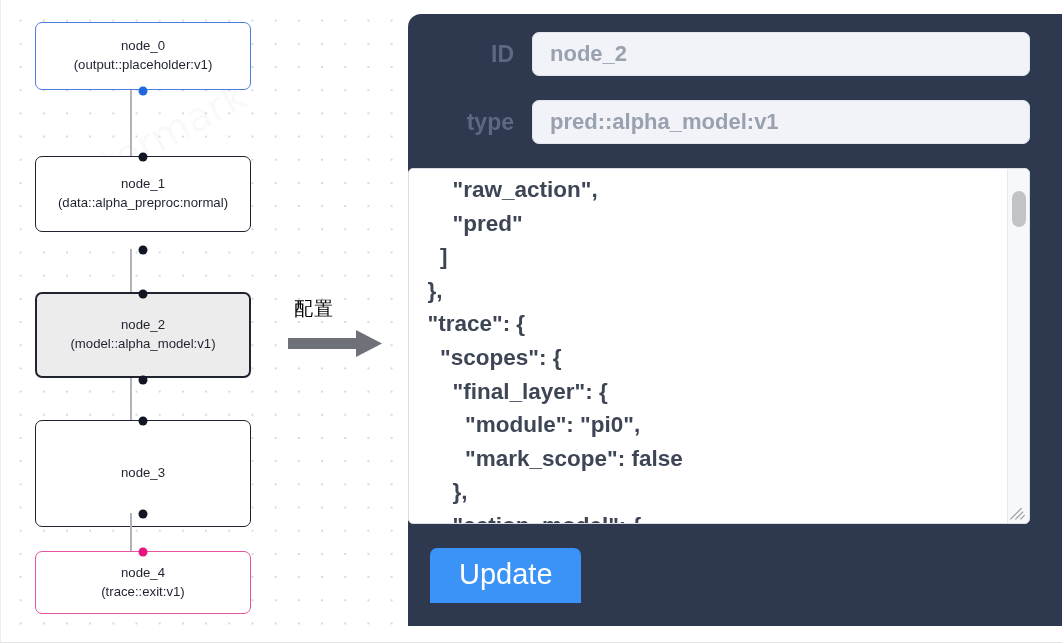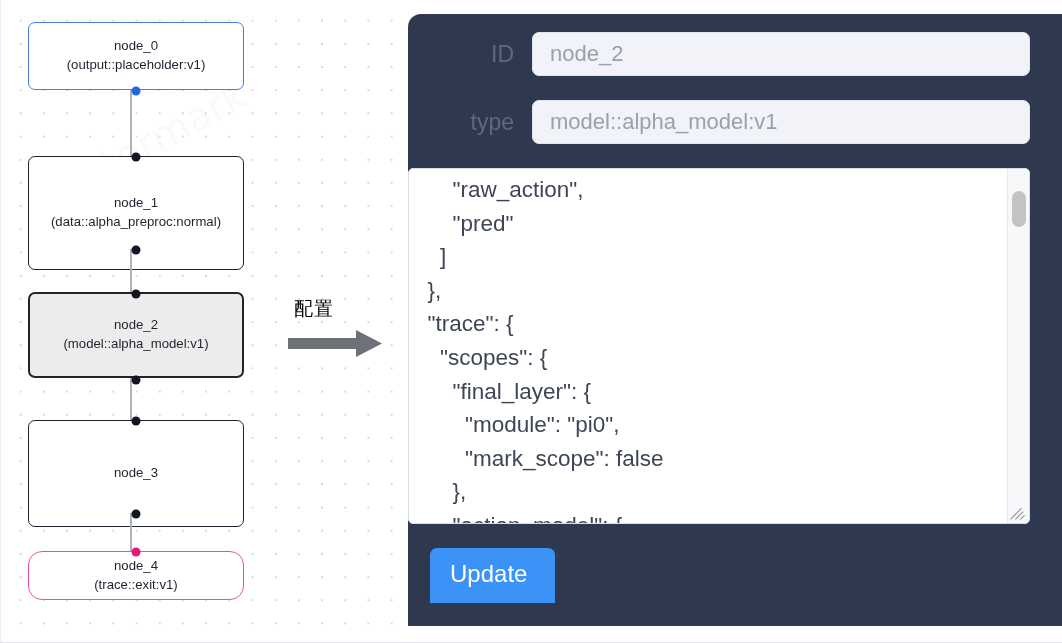--- a/index.html
+++ b/index.html
@@ -50,21 +50,21 @@
 
   
   .flow {
     position: absolute;
     left: 0; top: 0;
     width: 400px;
     height: 643px;
   }
   .node {
     position: absolute;
-    left: 28px;
+    left: 35px;
     width: 216px;
     box-sizing: border-box;
     background: #ffffff;
     border: 1.6px solid #1f2330;
     border-radius: 7px;
     display: flex;
     flex-direction: column;
     align-items: center;
     justify-content: center;
     color: #1f2330;
@@ -141,20 +141,21 @@
     border-radius: 13px 0 0 0;
     box-sizing: border-box;
     padding: 18px 0 0 0;
     overflow: hidden;
   }
   .form-row {
     display: flex;
     align-items: center;
     padding: 0 32px 6px 0;
     margin-bottom: 18px;
+    font-weight: bold;
   }
   .form-row.cfg { align-items: flex-start; }
   .field-label {
     width: 124px;
     flex: 0 0 124px;
     text-align: right;
     padding-right: 18px;
     box-sizing: border-box;
     color: #5d6881;
     font-size: 23px;
@@ -247,23 +248,23 @@
   .btn-row {
     padding-left: 22px;
     margin-top: 12px;
   }
   .update-btn {
     display: inline-block;
     background: #3b93f7;
     color: #ffffff;
     border: none;
     border-radius: 7px 7px 0 0;
-    font-size: 24px;
+    font-size: 29px;
     font-family: "Liberation Sans", sans-serif;
-    padding: 13px 28px 16px 20px;
+    padding: 13px 28px 16px 29px;
     cursor: pointer;
     line-height: 26px;
   }
 
   
   .watermark {
     position: absolute;
     pointer-events: none;
     color: rgba(0,0,0,0.022);
     font-size: 40px;
@@ -290,41 +291,41 @@
     <div class="edge" style="top:249px; height:43px;"></div>
     <div class="edge" style="top:378px; height:42px;"></div>
     <div class="edge" style="top:513px; height:38px;"></div>
 
     <div class="node input" style="top:22px; height:68px;">
       <div class="nname">node_0</div>
       <div class="ntype">(output::placeholder:v1)</div>
       <span class="port blue" style="top:68px;"></span>
     </div>
 
-    <div class="node" style="top:156px; height:114px;">
+    <div class="node" style="top:156px; height:76px;">
       <div class="nname">node_1</div>
       <div class="ntype">(data::alpha_preproc:normal)</div>
       <span class="port" style="top:0px;"></span>
       <span class="port" style="top:93px;"></span>
     </div>
 
     <div class="node selected" style="top:292px; height:86px;">
       <div class="nname">node_2</div>
       <div class="ntype">(model::alpha_model:v1)</div>
       <span class="port" style="top:0px;"></span>
       <span class="port" style="top:86px;"></span>
     </div>
 
     <div class="node" style="top:420px; height:107px;">
       <div class="nname">node_3</div>
       <span class="port" style="top:0px;"></span>
       <span class="port" style="top:93px;"></span>
     </div>
 
-    <div class="node output" style="top:551px; height:49px;border-radius:14px;">
+    <div class="node output" style="top:551px; height:63px;">
       <div class="nname">node_4</div>
       <div class="ntype">(trace::exit:v1)</div>
       <span class="port pink" style="top:0px;"></span>
     </div>
   </div>
 
   <div class="arrow-group">
     <div class="arrow-label">配置</div>
     <svg class="arrow-shape" width="96" height="30" viewBox="0 0 96 30">
       <path d="M0 9 L68 9 L68 1 L94 14.5 L68 28 L68 20 L0 20 Z" fill="#6e7178"></path>
@@ -333,21 +334,21 @@
 
   <div class="panel">
 
     <div class="form-row">
       <div class="field-label">ID</div>
       <div class="text-input">node_2</div>
     </div>
 
     <div class="form-row">
       <div class="field-label">type</div>
-      <div class="text-input">model::alpha_model:v1</div>
+      <div class="text-input">pred::alpha_model:v1</div>
     </div>
 
     <div class="form-row cfg">
       <div class="ta-wrap">
         <pre class="ta-text">      "raw_action",
       "pred"
     ]
   },
   "trace": {
     "scopes": {

